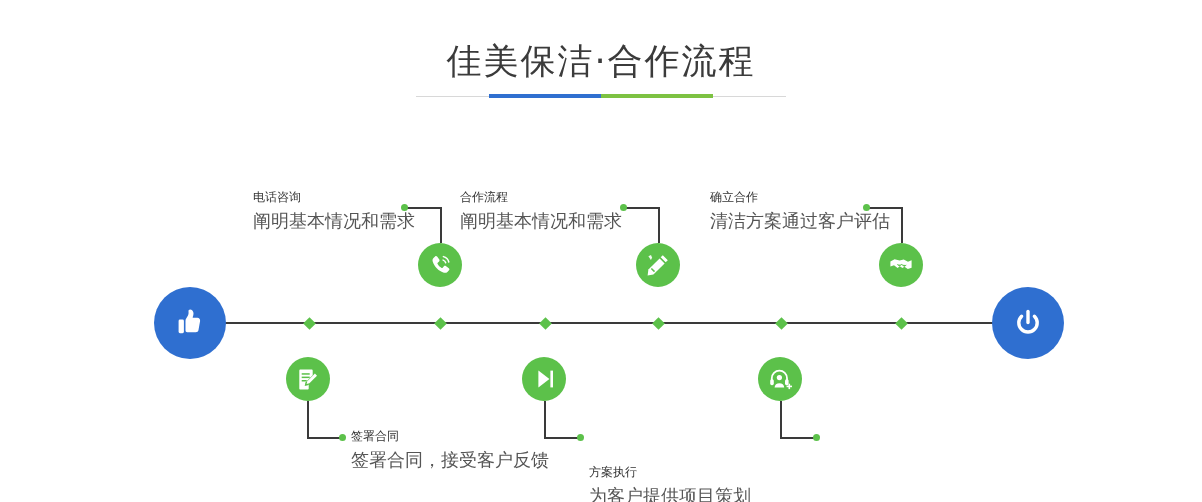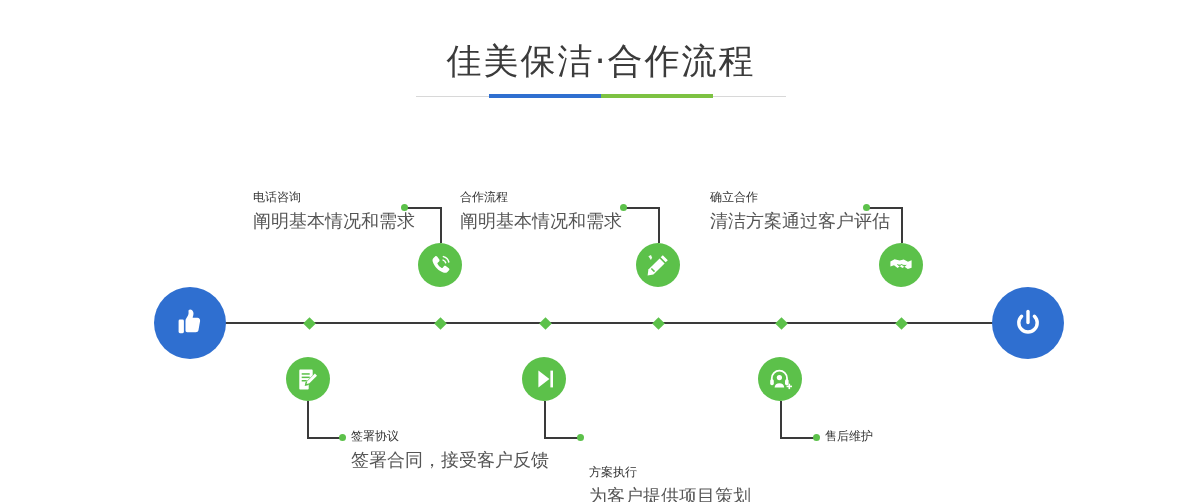--- a/index.html
+++ b/index.html
@@ -229,21 +229,21 @@
       <svg width="26" height="26" viewBox="0 0 26 26">
         <path fill="#ffffff" d="M5.4 3.6h11.2c.6 0 1.1.5 1.1 1.1v4.6l-7.3 7.3-.7 3.3 3.3-.7.7-.7v3.9c0 .6-.5 1.1-1.1 1.1H5.4c-.6 0-1.1-.5-1.1-1.1V4.7c0-.6.5-1.1 1.1-1.1z"></path>
         <rect fill="#5cc14a" x="6.7" y="7.2" width="8" height="1.5"></rect>
         <rect fill="#5cc14a" x="6.7" y="10.6" width="8" height="1.5"></rect>
         <rect fill="#5cc14a" x="6.7" y="14" width="5" height="1.5"></rect>
         <path fill="#ffffff" d="M19.9 7.6l2.1 2.1-7.6 7.6-2.8.7.7-2.8 7.6-7.6z"></path>
       </svg>
     </span>
   </div>
   <div class="lbl below" style="left:351px; top:425px;">
-    <div class="t">签署协议</div>
+    <div class="t">签署合同</div>
     <div class="d">签署合同，接受客户反馈</div>
   </div>
 
   <div class="conn-v" style="left:658px; top:207px; height:36px;"></div>
   <div class="conn-h" style="left:625px; top:207px; width:34px;"></div>
   <div class="dot" style="left:620px; top:203.5px;"></div>
   <div class="node" style="left:636px; top:243px;">
     <span>
       <svg width="26" height="26" viewBox="0 0 26 26">
         <path fill="#ffffff" d="M17.8 3.2l5 5-2.1 2.1-5-5 2.1-2.1z"></path>
@@ -300,16 +300,15 @@
         <rect fill="#ffffff" x="3.2" y="13.2" width="3.6" height="6" rx="1.6"></rect>
         <rect fill="#ffffff" x="18" y="13.2" width="3.6" height="6" rx="1.6"></rect>
         <circle fill="#ffffff" cx="12.4" cy="11.6" r="2.6"></circle>
         <path fill="#ffffff" d="M7.6 21.4c0-2.6 2.2-4.2 4.8-4.2s4.8 1.6 4.8 4.2H7.6z"></path>
         <rect fill="#ffffff" x="19.6" y="19.6" width="5.4" height="1.6"></rect>
         <rect fill="#ffffff" x="21.5" y="17.7" width="1.6" height="5.4"></rect>
       </svg>
     </span>
   </div>
   <div class="lbl below" style="left:825px; top:425px;">
-    <div class="t">售后维护</div>
   </div>
 
 </div>
 
 </body></html>

